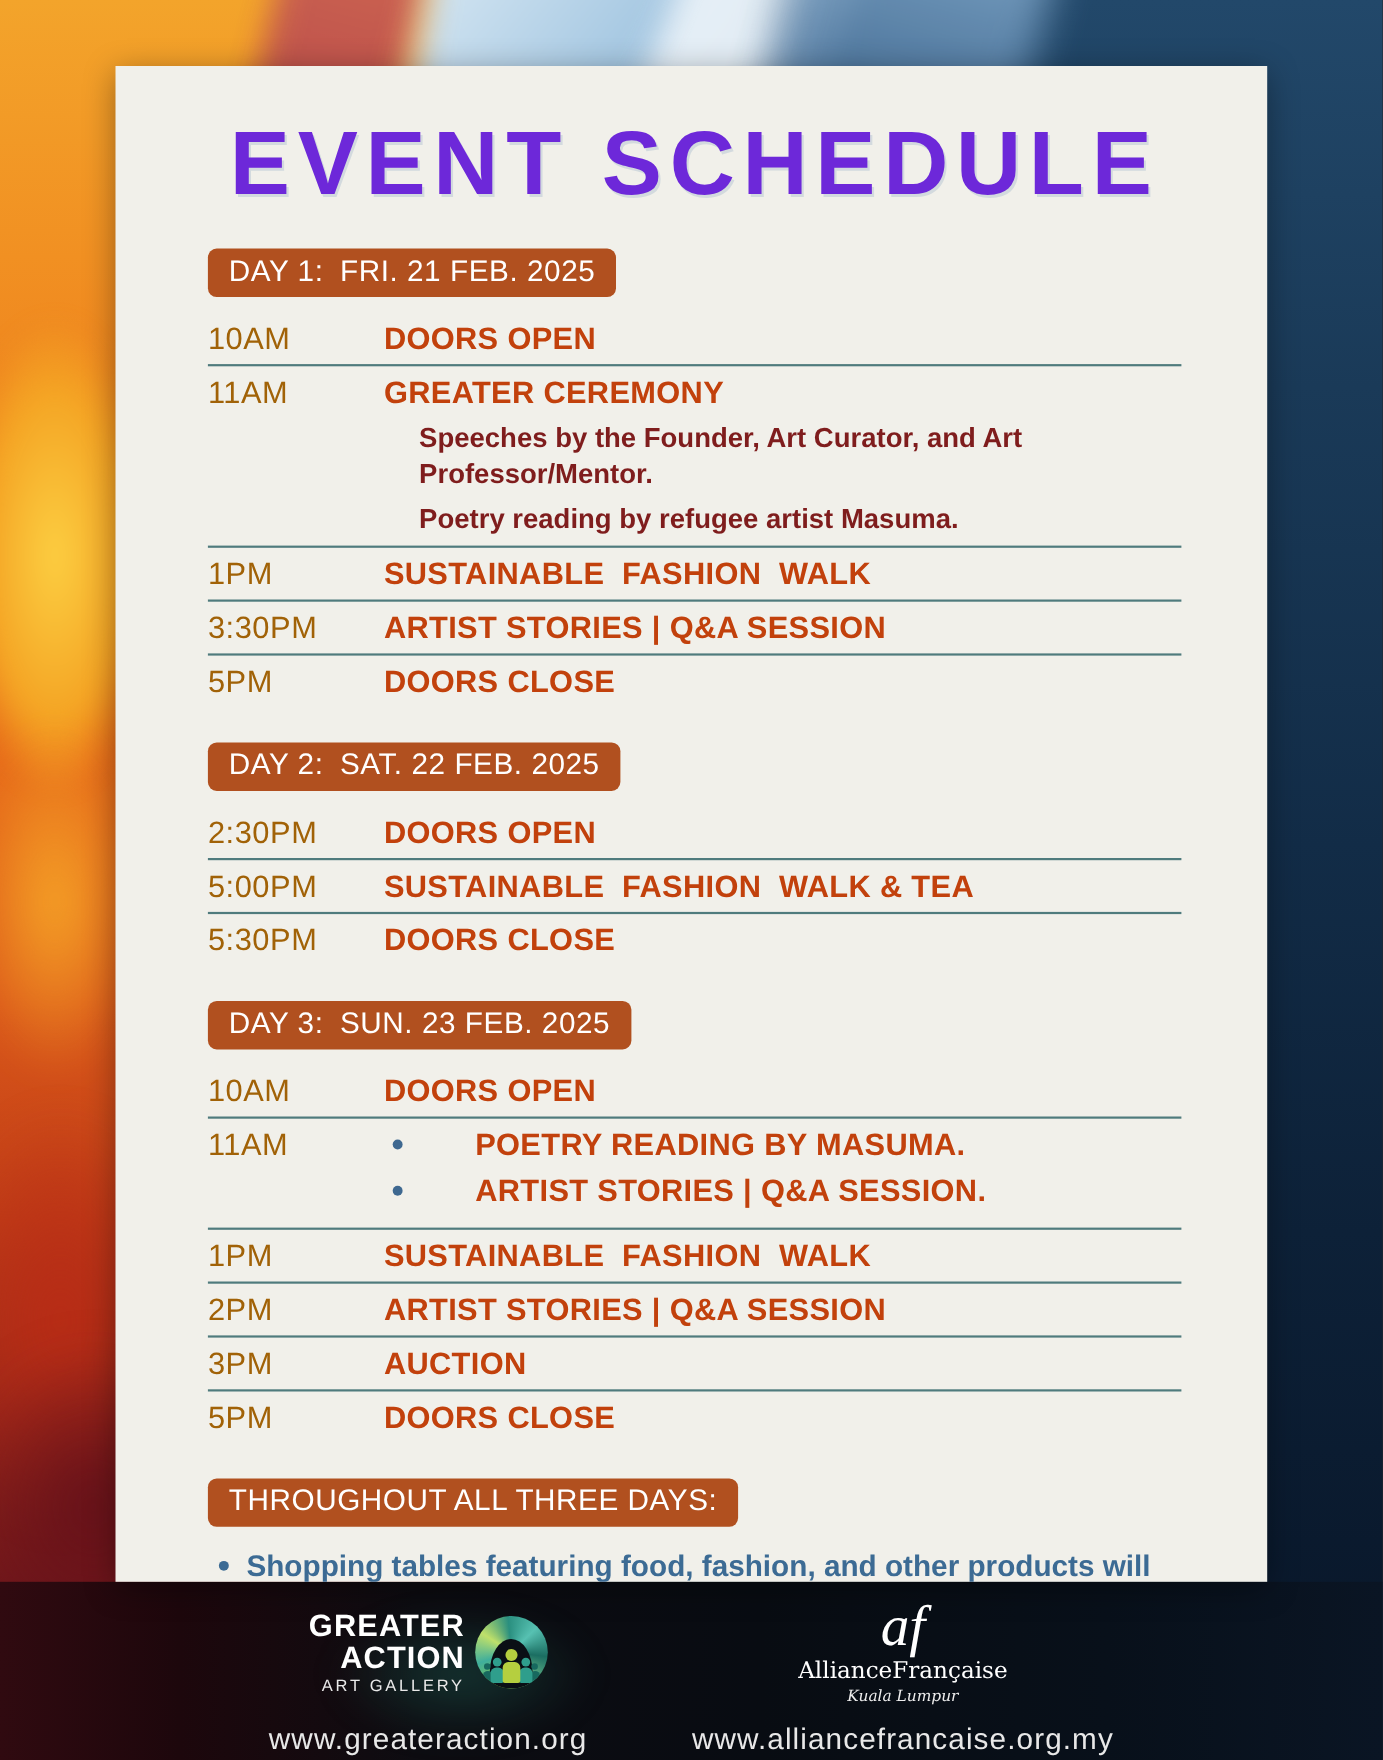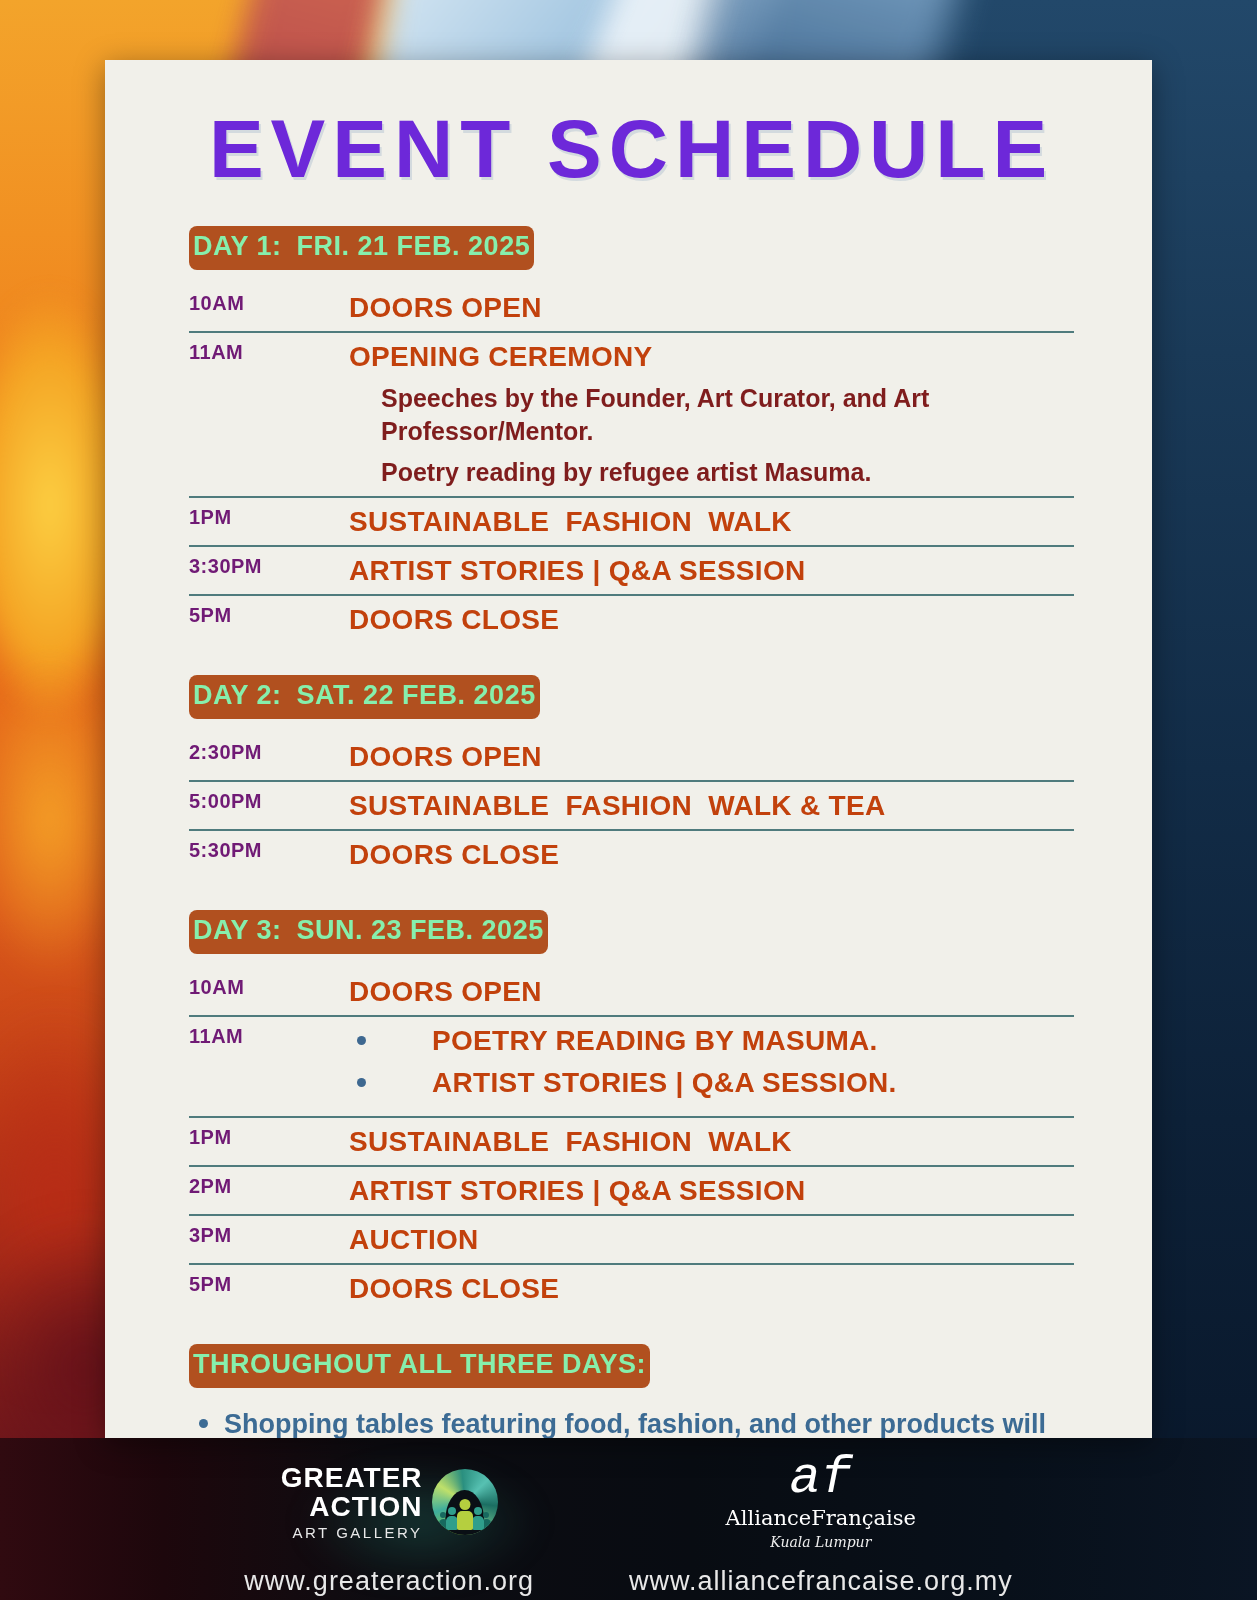--- a/index.html
+++ b/index.html
@@ -36,28 +36,28 @@
 
   
   .panel{position:absolute;left:105px;top:60px;width:1047px;height:1378px;box-sizing:border-box;
     background:#f1f0ea;box-shadow:0 6px 28px rgba(0,0,0,.38);
     padding:40px 78px 0 84px;overflow:hidden;}
   .subtitle{text-align:center;color:#3c6b9e;font-weight:700;font-size:38px;
     letter-spacing:4px;white-space:nowrap;}
   .title{margin:2px 0 30px;text-align:center;color:#6d28d9;font-weight:800;font-size:82px;
     letter-spacing:7px;white-space:nowrap;text-shadow:2px 3px 0 rgba(59,107,160,.16);}
 
-  .badge{display:inline-block;background:#b1501f;color:#86efac;font-weight:700;font-size:27px;
-    padding:5px 4px 8px;border-radius:8px;letter-spacing:.5px;}
+  .badge{display:inline-block;background:#b1501f;color:#ffffff;font-weight:400;font-size:27px;
+    padding:5px 19px 8px;border-radius:8px;letter-spacing:.5px;}
   .badge .badge-label{margin-right:15px;}
 
   .day{margin-bottom:32px;}
   .day .badge{margin-bottom:14px;}
   .row{display:flex;align-items:flex-start;padding:8px 0 7px;}
-  .time{flex:none;width:160px;color:#701a75;font-weight:700;font-size:20px;letter-spacing:.5px;}
+  .time{flex:none;width:160px;color:#a16207;font-weight:400;font-size:28px;letter-spacing:.5px;}
   .cell{flex:1;min-width:0;}
   .event{color:#c2410c;font-weight:700;font-size:28px;letter-spacing:.3px;white-space:pre-wrap;}
   .desc{color:#7f1d1d;font-weight:700;font-size:25px;line-height:1.3;margin-top:9px;margin-left:32px;}
   .desc:first-of-type{margin-top:14px;}
   .ebullet{display:flex;align-items:flex-start;margin-bottom:10px;gap:48px;}
   .ebullet:last-child{margin-bottom:10px;}
   .dot{flex:none;width:9px;height:9px;border-radius:50%;background:#3e6890;margin:11px 18px 0 8px;}
   .divider{height:2px;background:#4f7b7d;}
 
   .throughout{margin-top:6px;}
@@ -86,21 +86,21 @@
   .p-c::before{top:-12px;width:11px;height:11px;}
   .p-l1{left:14px;bottom:5px;width:12px;height:14px;background:#2f9e8c;}
   .p-l1::before{top:-9px;width:8px;height:8px;}
   .p-r1{right:14px;bottom:5px;width:12px;height:14px;background:#2f9e8c;}
   .p-r1::before{top:-9px;width:8px;height:8px;}
   .p-l2{left:7px;bottom:5px;width:9px;height:11px;background:#17695f;}
   .p-l2::before{top:-7px;width:6px;height:6px;}
   .p-r2{right:7px;bottom:5px;width:9px;height:11px;background:#17695f;}
   .p-r2::before{top:-7px;width:6px;height:6px;}
   .url{margin-top:14px;color:#e8e8e8;font-size:27px;font-weight:400;letter-spacing:1px;}
-  .af-mono{font-family:Liberation Mono, monospace;font-style:italic;font-size:52px;color:#ffffff;line-height:.95;}
+  .af-mono{font-family:Liberation Serif, serif;font-style:italic;font-size:52px;color:#ffffff;line-height:.95;}
   .af-name{font-family:"DejaVu Serif",serif;font-size:21px;color:#ffffff;margin-top:3px;}
   .af-city{font-family:"DejaVu Serif",serif;font-style:italic;font-size:14px;color:#eeeeee;margin-top:4px;}
 </style>
 </head>
 <body>
 
 <div class="canvas">
 
   <div class="bg">
     <div class="bg-base"></div>
@@ -121,21 +121,21 @@
     <div class="title">EVENT SCHEDULE</div>
     <div id="days">
         <section class="day"><div class="badge"><span class="badge-label">DAY 1:</span><span class="badge-date">FRI. 21 FEB. 2025</span></div><div class="row">
             <div class="time">10AM</div>
             <div class="cell">
               <div class="event">DOORS OPEN</div>
             </div>
           </div><div class="divider"></div><div class="row">
             <div class="time">11AM</div>
             <div class="cell">
-              <div class="event">OPENING CEREMONY</div>
+              <div class="event">GREATER CEREMONY</div>
               <div class="desc">Speeches by the Founder, Art Curator, and Art Professor/Mentor.</div>
               <div class="desc">Poetry reading by refugee artist Masuma.</div>
             </div>
           </div><div class="divider"></div><div class="row">
             <div class="time">1PM</div>
             <div class="cell">
               <div class="event">SUSTAINABLE  FASHION  WALK</div>
             </div>
           </div><div class="divider"></div><div class="row">
             <div class="time">3:30PM</div>

